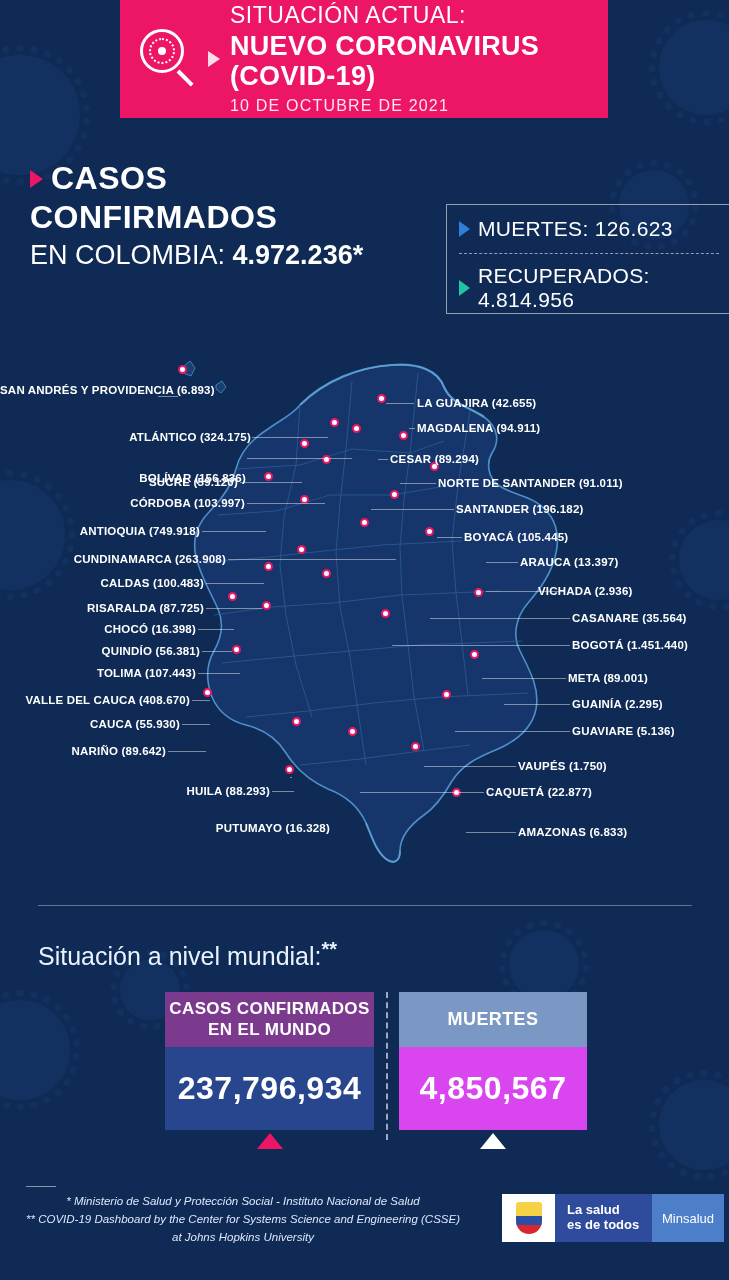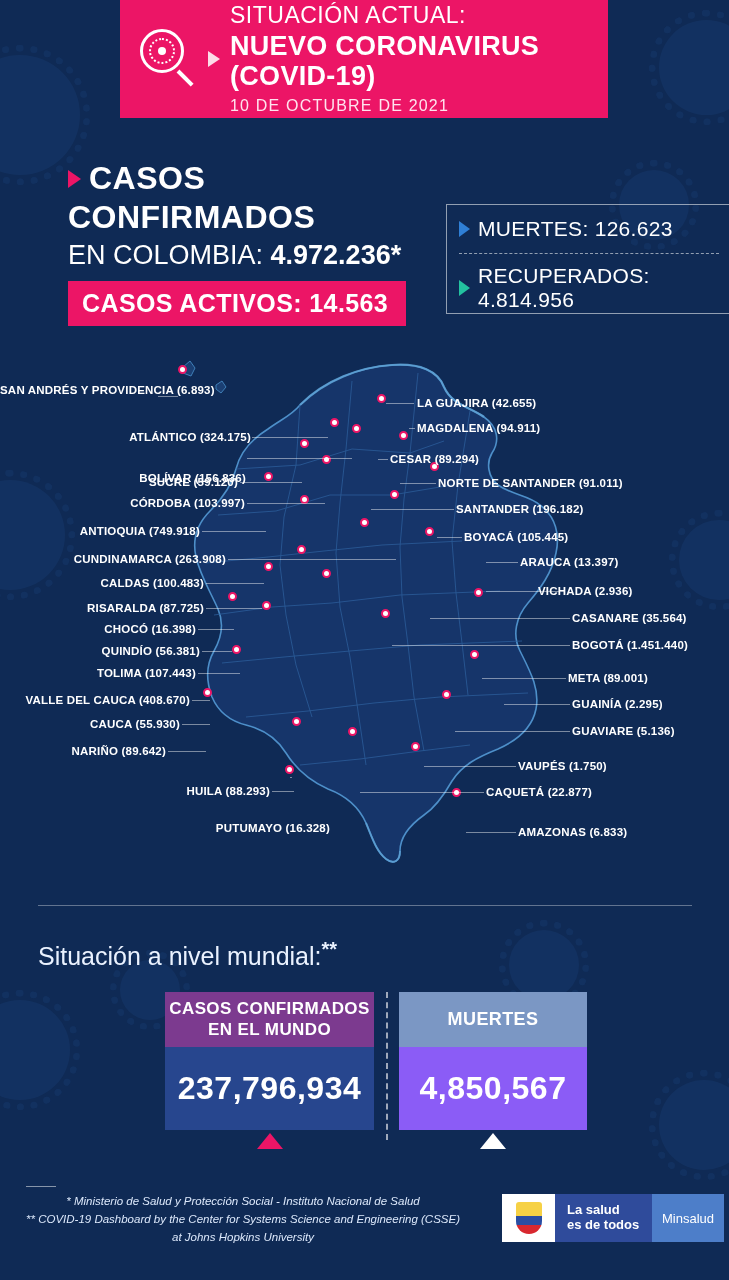--- a/index.html
+++ b/index.html
@@ -63,21 +63,21 @@
     width:0;height:0;border-left:12px solid rgba(255,255,255,.85);
     border-top:8px solid transparent;border-bottom:8px solid transparent;
     margin:0 10px 0 2px;
   }
   .header-text{ line-height:1.12; }
   .h-line1{ font-size:23px; letter-spacing:.5px; font-weight:400; color:#fff;}
   .h-line2{ font-size:27px; font-weight:bold; letter-spacing:.3px; color:#fff; margin-top:2px;}
   .h-line3{ font-size:16px; letter-spacing:1.2px; color:#ffe3ee; margin-top:5px;}
 
   
-  .casos-block{ position:absolute; left:30px; top:160px; width:420px;margin-left:38px;}
+  .casos-block{ position:absolute; left:30px; top:160px; width:420px;}
   .casos-row1{ display:flex; align-items:center;}
   .tri-pink{
     width:0;height:0;border-left:13px solid #ec1566;
     border-top:9px solid transparent;border-bottom:9px solid transparent;
     margin-right:8px;
   }
   .casos-word{ font-size:32px; font-weight:bold; letter-spacing:.5px;}
   .casos-word2{ font-size:32px; font-weight:bold; letter-spacing:.5px; margin-top:2px;}
   .casos-line3{ font-size:27px; margin-top:4px;}
   .casos-line3 b{ font-weight:bold;}
@@ -138,21 +138,21 @@
   }
   .wcard .num{
     display:flex; align-items:center; justify-content:center;
     font-size:32px; font-weight:bold; letter-spacing:.5px;
   }
   .w1{ left:165px; top:992px; width:209px;}
   .w1 .cap{ height:55px; background:#7c3a8f; font-size:17px; color:#fff;}
   .w1 .num{ height:83px; background:#27468e; }
   .w2{ left:399px; top:992px; width:188px;}
   .w2 .cap{ height:55px; background:#7b97c4; font-size:18px; color:#fff;}
-  .w2 .num{ height:83px; background:#8b5cf6; }
+  .w2 .num{ height:83px; background:#d946ef; }
   .wtri{ position:absolute; width:0;height:0;}
   .wtri.pink{ left:257px; top:1133px; border-left:13px solid transparent;border-right:13px solid transparent;border-bottom:16px solid #ec1566;}
   .wtri.white{ left:480px; top:1133px; border-left:13px solid transparent;border-right:13px solid transparent;border-bottom:16px solid #ffffff;}
   .wdash{
     position:absolute; left:386px; top:992px; height:148px; width:0;
     border-left:2px dashed rgba(255,255,255,.6);
   }
 
   
   .notes{ position:absolute; left:26px; top:1186px; font-size:11.5px; font-style:italic; line-height:1.55; color:#dce8fb;text-align:center;}
@@ -201,21 +201,20 @@
 
 <div class="casos-block">
   <div class="casos-row1">
     <div class="tri-pink"></div>
     <div class="casos-word">CASOS</div>
   </div>
   <div class="casos-word2">CONFIRMADOS</div>
   <div class="casos-line3">
     <span>EN COLOMBIA: </span><b>4.972.236*</b>
   </div>
-  <div class="activos">CASOS ACTIVOS: 14.563</div>
 </div>
 
 <div class="deaths-box">
   <div class="d-row">
     <div class="tri-blue"></div>
     <div class="lbl">MUERTES: 126.623</div>
   </div>
   <div class="d-sep"></div>
   <div class="d-row">
     <div class="tri-green"></div>

